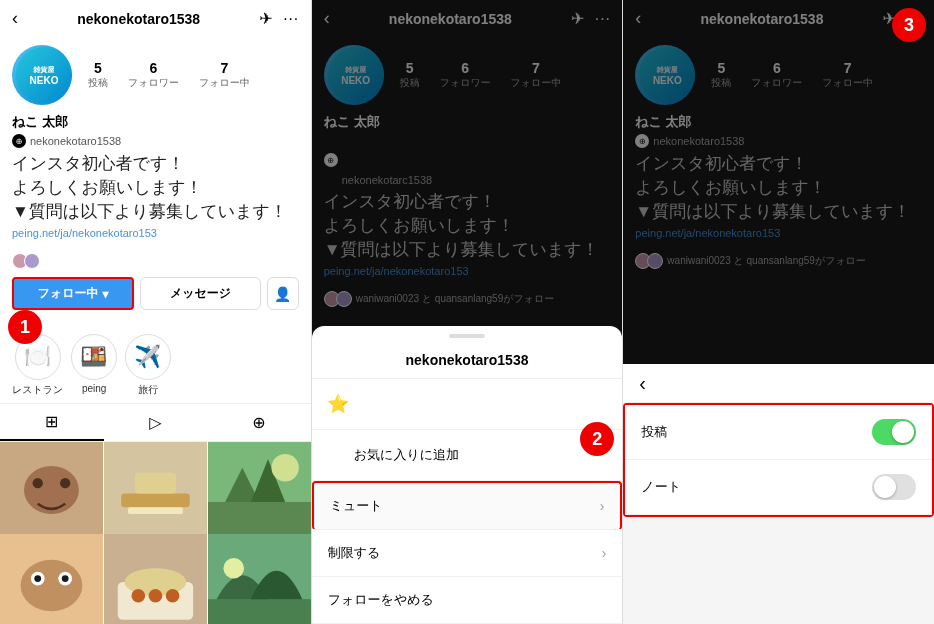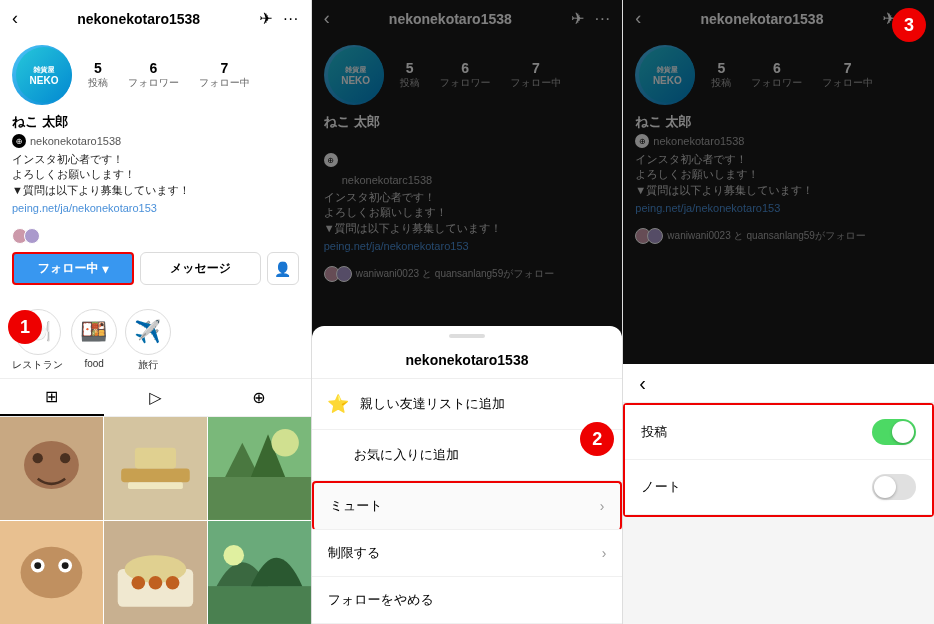--- a/index.html
+++ b/index.html
@@ -164,21 +164,21 @@
       font-size: 8px;
     }
     .panel-dark-bg .thread-icon { background: #fff; color: #000; }
     .profile-handle {
       font-size: 11px;
       color: #555;
     }
     .panel-dark-bg .profile-handle { color: #aaa; }
 
     .profile-bio {
-      font-size: 11px;
+      font-size: 17px;
       line-height: 1.4;
       color: #222;
       margin-bottom: 4px;
     }
     .panel-dark-bg .profile-bio { color: #ccc; }
 
     .profile-link {
       font-size: 11px;
       color: #4a90d9;
       margin-bottom: 14px;
@@ -551,21 +551,21 @@
       </div>
     </div>
 
     <div class="highlights-row">
       <div class="highlight-item">
         <div class="highlight-circle">🍽️</div>
         <span class="highlight-label">レストラン</span>
       </div>
       <div class="highlight-item">
         <div class="highlight-circle">🍱</div>
-        <span class="highlight-label">food</span>
+        <span class="highlight-label">peing</span>
       </div>
       <div class="highlight-item">
         <div class="highlight-circle">✈️</div>
         <span class="highlight-label">旅行</span>
       </div>
     </div>
 
     <div class="tab-row">
       <div class="tab-item active">
         <span class="tab-icon">⊞</span>
@@ -693,21 +693,20 @@
 
     <div class="panel-overlay"></div>
 
     <div class="popup-overlay">
       <div class="sheet-handle"></div>
       <div class="sheet-title">nekonekotaro1538</div>
 
       <div class="menu-item">
         <div class="menu-item-left">
           <span class="menu-item-icon">⭐</span>
-          <span class="menu-item-text">親しい友達リストに追加</span>
         </div>
       </div>
 
       <div class="menu-item">
         <div class="menu-item-left">
           <span class="menu-item-icon">☆</span>
           <span class="menu-item-text">お気に入りに追加</span>
         </div>
       </div>
 

